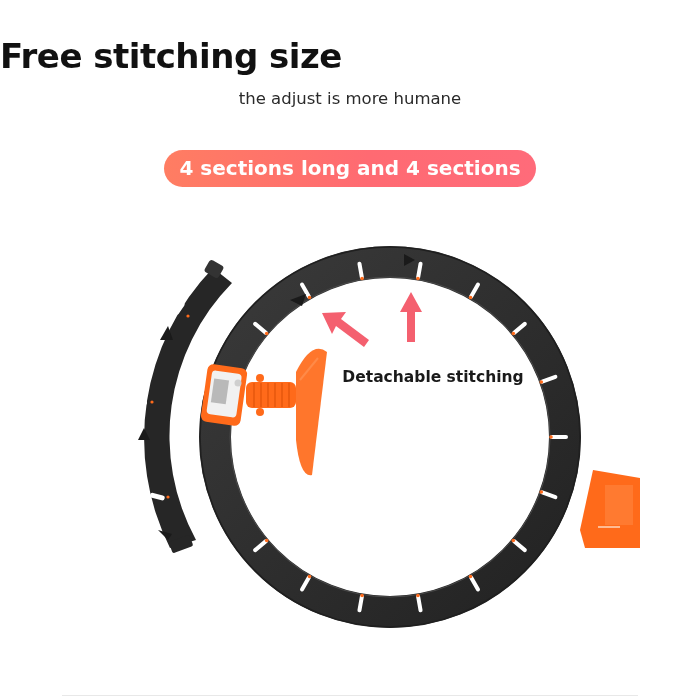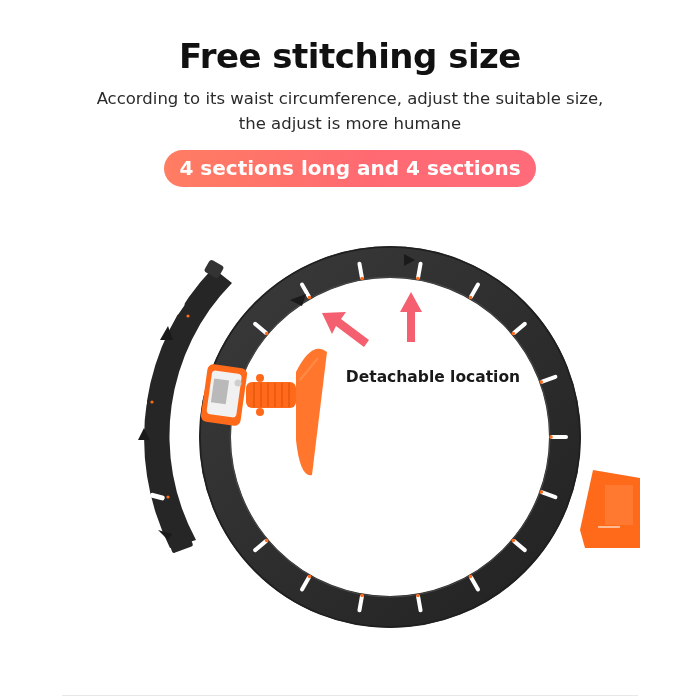--- a/index.html
+++ b/index.html
@@ -1,31 +1,30 @@
 <!DOCTYPE html>
 <html><head>
 <meta charset="utf-8">
 <style>
   html, body { margin:0; padding:0; background:#ffffff; }
   body { width:700px; height:700px; position:relative; overflow:hidden; font-family:"DejaVu Sans", sans-serif; }
-  .title { position:absolute; top:36px; left:0; width:700px; text-align:center; font-size:34px; font-weight:bold; color:#111; letter-spacing:-0.5px; }
+  .title { position:absolute; top:36px; left:0; width:700px; font-size:34px; font-weight:bold; color:#111; letter-spacing:-0.5px; }
   .subtitle { position:absolute; top:86px; left:0; width:700px; text-align:center; font-size:16.5px; color:#2a2a2a; line-height:25px; }
   .pill { position:absolute; top:150px; left:164px; width:372px; height:37px; border-radius:19px;
           background:linear-gradient(90deg,#ff7d62 0%,#ff6a72 55%,#ff6b7a 100%);
           color:#fff; font-size:20px; font-weight:bold; text-align:center; line-height:37px; }
   .annotation { position:absolute; top:364px; left:338px; width:190px; text-align:center; font-size:15.5px; font-weight:bold; color:#1a1a1a; line-height:26px; }
   svg.scene { position:absolute; left:0; top:0; }
   .footer-line { position:absolute; left:62px; top:695px; width:576px; height:1px; background:#e8e8e8; }
 </style>
 </head>
 <body>
 
 <div class="title">Free stitching size</div>
 <div class="subtitle">
-  <div>According to its waist circumference, adjust the suitable size,</div>
   <div>the adjust is more humane</div>
 </div>
 <div class="pill">4 sections long and 4 sections short</div>
 
 <svg class="scene" width="700" height="700" viewBox="0 0 700 700">
   <defs>
     <linearGradient id="ringShade" x1="0" y1="0" x2="1" y2="1">
       <stop offset="0" stop-color="#3a3a3a"></stop>
       <stop offset="1" stop-color="#222"></stop>
     </linearGradient>
@@ -131,16 +130,16 @@
   </g>
 
   <g>
     <path d="M 593 470 L 640 478 L 640 548 L 585 548 L 580 530 Z" fill="#ff6a1a"></path>
     <rect x="605" y="485" width="28" height="40" fill="#ff7a30"></rect>
     <line x1="598" y1="527" x2="620" y2="527" stroke="#ffd7bd" stroke-width="1.5"></line>
   </g>
 </svg>
 
 <div class="annotation">
-  <div>Detachable location</div>
+  <div>Detachable stitching</div>
 </div>
 
 <div class="footer-line"></div>
 
 </body></html>

